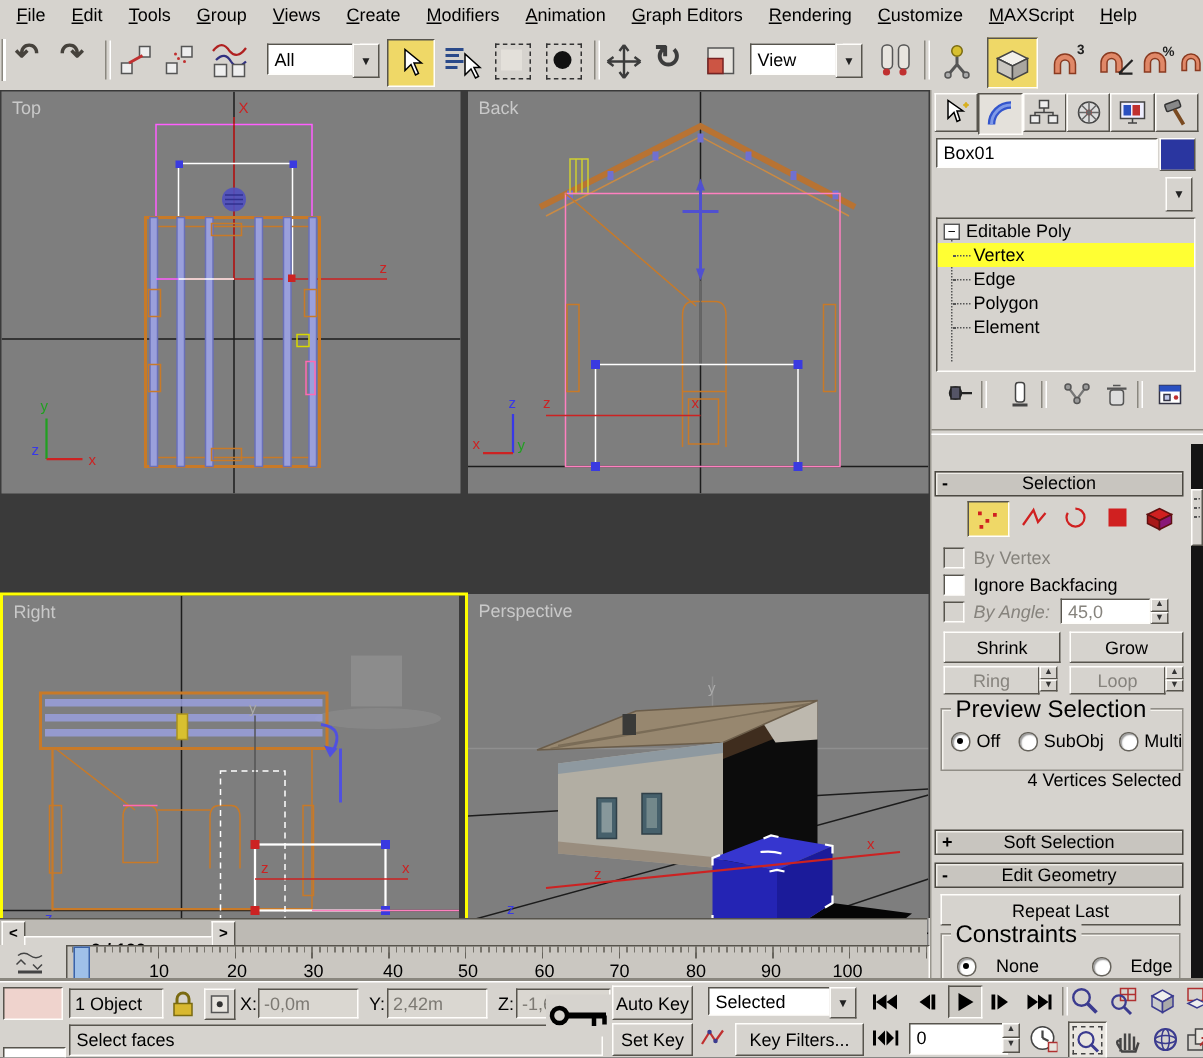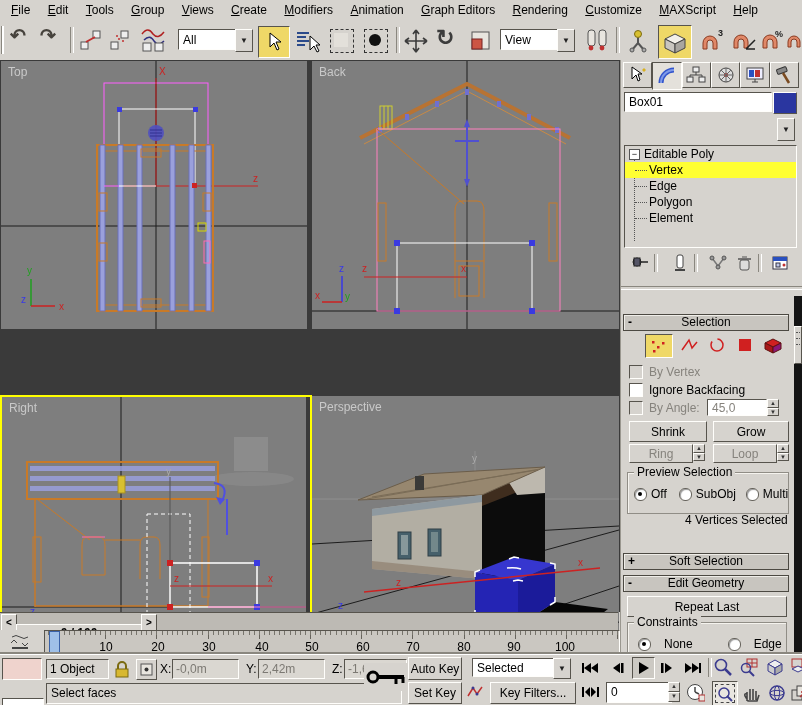--- a/index.html
+++ b/index.html
@@ -16,21 +16,21 @@
   .ybtn{background:#efd867;border:1px solid;border-color:#57544d #fffefb #fffefb #57544d;}
   .vsep{width:2px;border-left:1px solid #8a877f;border-right:1px solid #fff;}
   .menu-item{display:inline-block;padding:3px 7px;}
   .menu-item::first-letter{text-decoration:underline;}
   .vplabel{position:absolute;left:7px;top:4px;color:#c9c9c9;font-size:12px;}
   .vp{position:absolute;background:#7e7e7e;overflow:hidden;}
   .rhead{position:absolute;height:15px;line-height:14px;text-align:center;background:#c8c5bf;
          border:1px solid #4c4942;box-shadow:inset 1px 1px 0 #efede8;font-size:12px;}
   .rhead .pm{position:absolute;left:4px;top:0;font-weight:bold;}
   .gbox{position:absolute;border:1px solid #908d86;box-shadow:1px 1px 0 #f5f3ee inset;}
-  .glegend{position:absolute;top:-8px;left:6px;background:#d6d3ce;padding:0 3px;font-size:12px;}
+  .glegend{position:absolute;top:-8px;left:6px;background:#d6d3ce;padding:0 3px;font-size:16px;}
   .rad{width:11px;height:11px;border-radius:6px;background:#fff;border:1px solid #66635c;
        display:inline-block;position:relative;box-shadow:inset 1px 1px 1px rgba(0,0,0,.4);}
   .rad.on::after{content:"";position:absolute;left:3px;top:3px;width:4px;height:4px;border-radius:2px;background:#000;}
   .chk{width:12px;height:12px;background:#fff;border:1px solid;border-color:#57544d #fffefb #fffefb #57544d;display:inline-block;}
   .chk.cdis{background:#d6d3ce;}
   .spin{position:absolute;width:12px;display:flex;flex-direction:column;}
   .spin div{flex:1;background:#d6d3ce;border:1px solid;border-color:#fffefb #57544d #57544d #fffefb;
             font-size:6px;line-height:6px;text-align:center;color:#333;}
   .ddf{position:absolute;background:#fff;border:1px solid;border-color:#57544d #fffefb #fffefb #57544d;
        display:flex;align-items:center;padding-left:4px;}
@@ -534,21 +534,21 @@
     <div class="abs" style="left:8px;top:305px;">
       <span class="chk cdis"></span>
       <span class="t dis" style="left:20px;top:0;">By Vertex</span>
     </div>
     <div class="abs" style="left:8px;top:323px;">
       <span class="chk"></span>
       <span class="t" style="left:20px;top:0;">Ignore Backfacing</span>
     </div>
     <div class="abs" style="left:8px;top:341px;">
       <span class="chk cdis"></span>
-      <span class="t dis" style="left:20px;top:0;">By Angle:</span>
+      <span class="t dis" style="left:20px;top:0;font-style:italic;">By Angle:</span>
     </div>
     <div class="ddf" style="left:86px;top:339px;width:54px;height:15px;">
         <span class="dis">45,0</span>
       </div>
     <div class="spin" style="left:146px;top:339px;height:17px;">
         <div>▲</div>
         <div>▼</div>
       </div>
 
     <div class="abs btn raised" style="left:8px;top:361px;width:76px;height:19px;">

